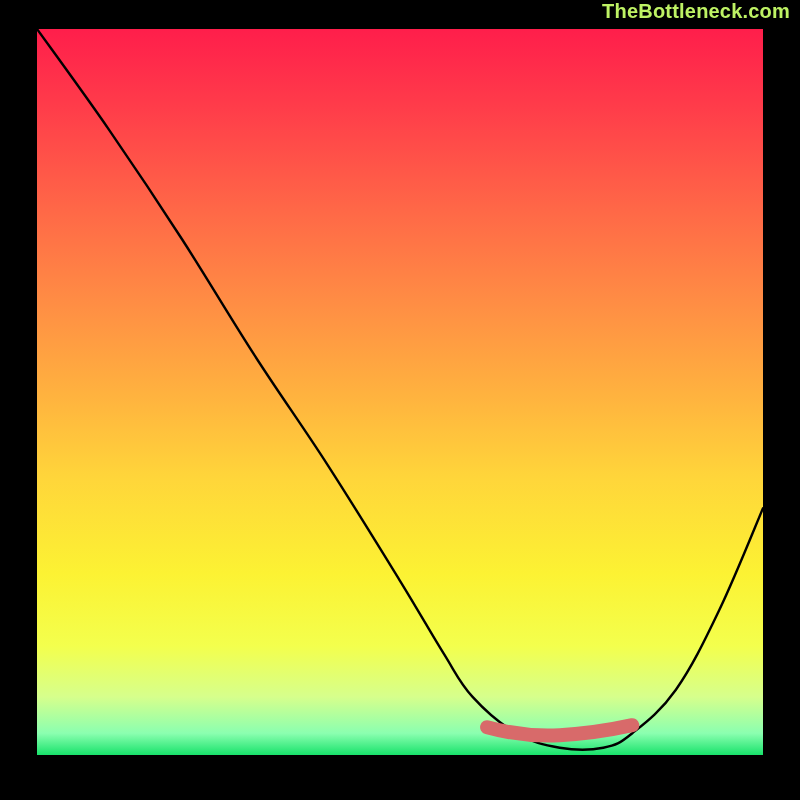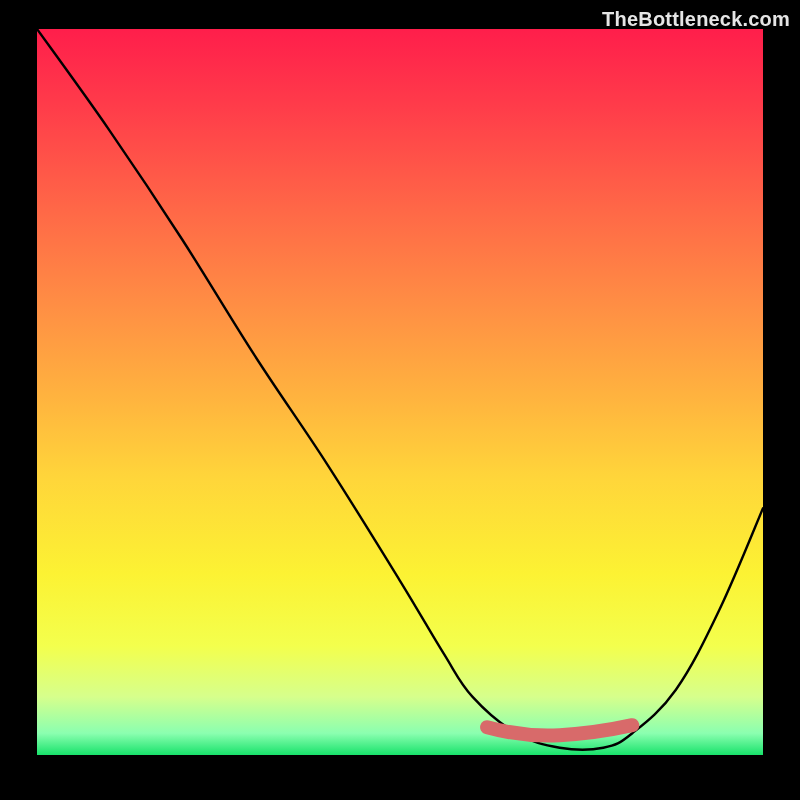--- a/index.html
+++ b/index.html
@@ -12,23 +12,23 @@
     font-family: Arial, Helvetica, sans-serif;
   }
   .stage {
     position: relative;
     width: 800px;
     height: 800px;
     background: #000;
   }
   .watermark {
     position: absolute;
-    top: 8px;
+    top: 0;
     right: 10px;
-    color: #e5e5e5;
+    color: #bef264;
     font-size: 20px;
     font-weight: 600;
     letter-spacing: 0.2px;
     z-index: 5;
     user-select: none;
   }
   .plot {
     position: absolute;
     left: 37px;
     top: 29px;

